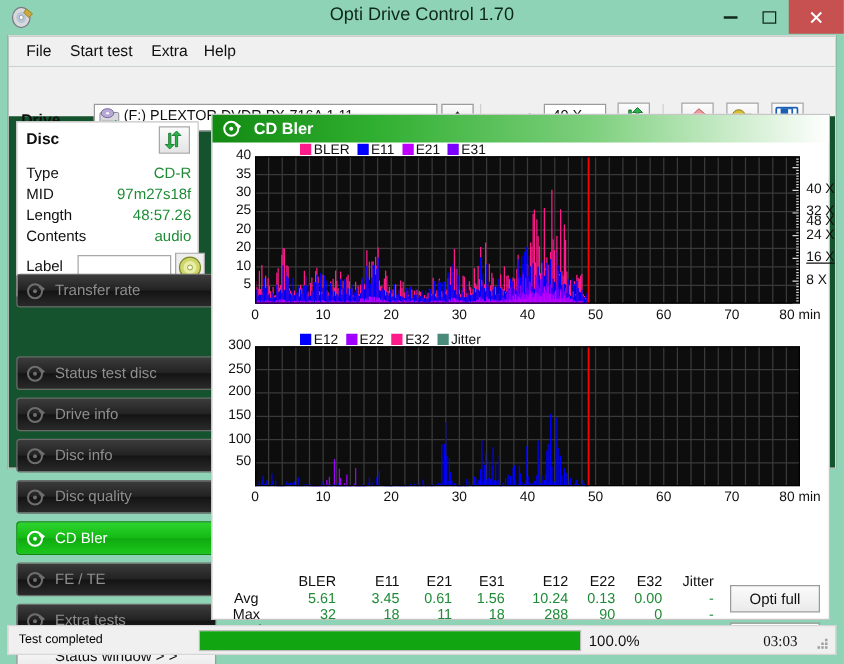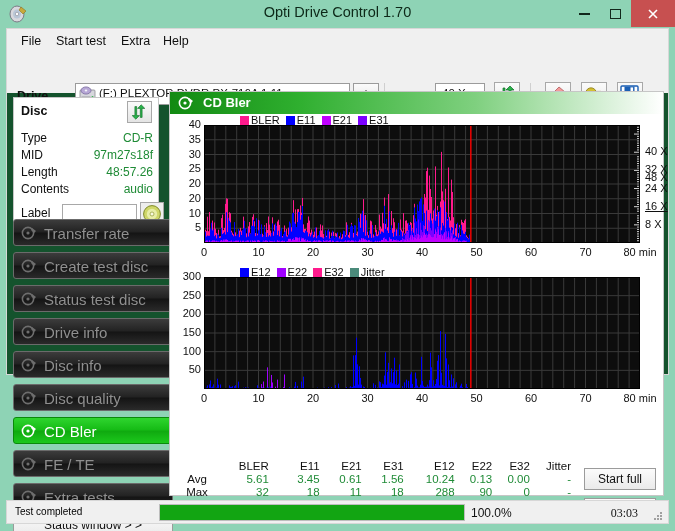--- a/index.html
+++ b/index.html
@@ -93,21 +93,21 @@
   }
   .label-cd{
     position:absolute;left:126px;top:104px;width:24px;height:24px;
   }
 
   
   .side-btn{
     position:absolute;left:6px;width:160px;height:27px;
     background:linear-gradient(#3c3c3c,#222222 48%,#141414 52%,#2a2a2a);
     border:1px solid #6b6b6b;border-radius:3px;box-sizing:border-box;
-    color:#8f8f8f;font-size:15px;
+    color:#8f8f8f;font-size:12px;
   }
   .side-btn.active{
     background:linear-gradient(#2fd52f,#15bb15 48%,#0fa90f 52%,#1cc81c);
     color:#ffffff;border-color:#0a8a0a;
   }
   .side-btn .sb-icon{position:absolute;left:7px;top:5px;width:16px;height:16px;}
   .side-btn .sb-label{position:absolute;left:30px;top:5px;}
   .status-window{
     position:absolute;left:6px;top:485px;width:160px;height:22px;
     background:linear-gradient(#fbfbfb,#eaeaea);border:1px solid #9b9b9b;box-sizing:border-box;
@@ -310,28 +310,20 @@
       </div>
     </div>
 
     <div class="side-btn" style="top:190px">
       <span class="sb-icon"><svg width="16" height="16" viewBox="0 0 16 16">
             <circle cx="7" cy="8" r="5.6" fill="none" stroke="#6e6e6e" stroke-width="1.6"></circle>
             <circle cx="7" cy="8" r="1.6" fill="#6e6e6e"></circle>
             <path d="M11 3 L15 6 L13 8 L10 5 Z" fill="#6e6e6e"></path>
           </svg></span>
       <span class="sb-label">Transfer rate</span>
-    </div>
-    <div class="side-btn" style="top:223px">
-      <span class="sb-icon"><svg width="16" height="16" viewBox="0 0 16 16">
-            <circle cx="7" cy="8" r="5.6" fill="none" stroke="#6e6e6e" stroke-width="1.6"></circle>
-            <circle cx="7" cy="8" r="1.6" fill="#6e6e6e"></circle>
-            <path d="M11 3 L15 6 L13 8 L10 5 Z" fill="#6e6e6e"></path>
-          </svg></span>
-      <span class="sb-label">Create test disc</span>
     </div>
     <div class="side-btn" style="top:256px">
       <span class="sb-icon"><svg width="16" height="16" viewBox="0 0 16 16">
             <circle cx="7" cy="8" r="5.6" fill="none" stroke="#6e6e6e" stroke-width="1.6"></circle>
             <circle cx="7" cy="8" r="1.6" fill="#6e6e6e"></circle>
             <path d="M11 3 L15 6 L13 8 L10 5 Z" fill="#6e6e6e"></path>
           </svg></span>
       <span class="sb-label">Status test disc</span>
     </div>
     <div class="side-btn" style="top:289px">
@@ -2047,21 +2039,21 @@
               <td>4586</td>
               <td>30071</td>
               <td>394</td>
               <td>0</td>
               <td></td>
             </tr>
           </tbody>
         </table>
       </div>
 
-      <div class="start-btn" style="left:414px;top:376px">Start full</div>
+      <div class="start-btn" style="left:414px;top:376px">Opti full</div>
       <div class="start-btn" style="left:414px;top:406px">Start part</div>
     </div>
 
   </div>
 
   <div class="statusbar">
     <span class="sb-text">Test completed</span>
     <div class="sb-progress-well">
       <div class="sb-progress-fill" id="progress-fill" style="width: 100%;"></div>
     </div>

